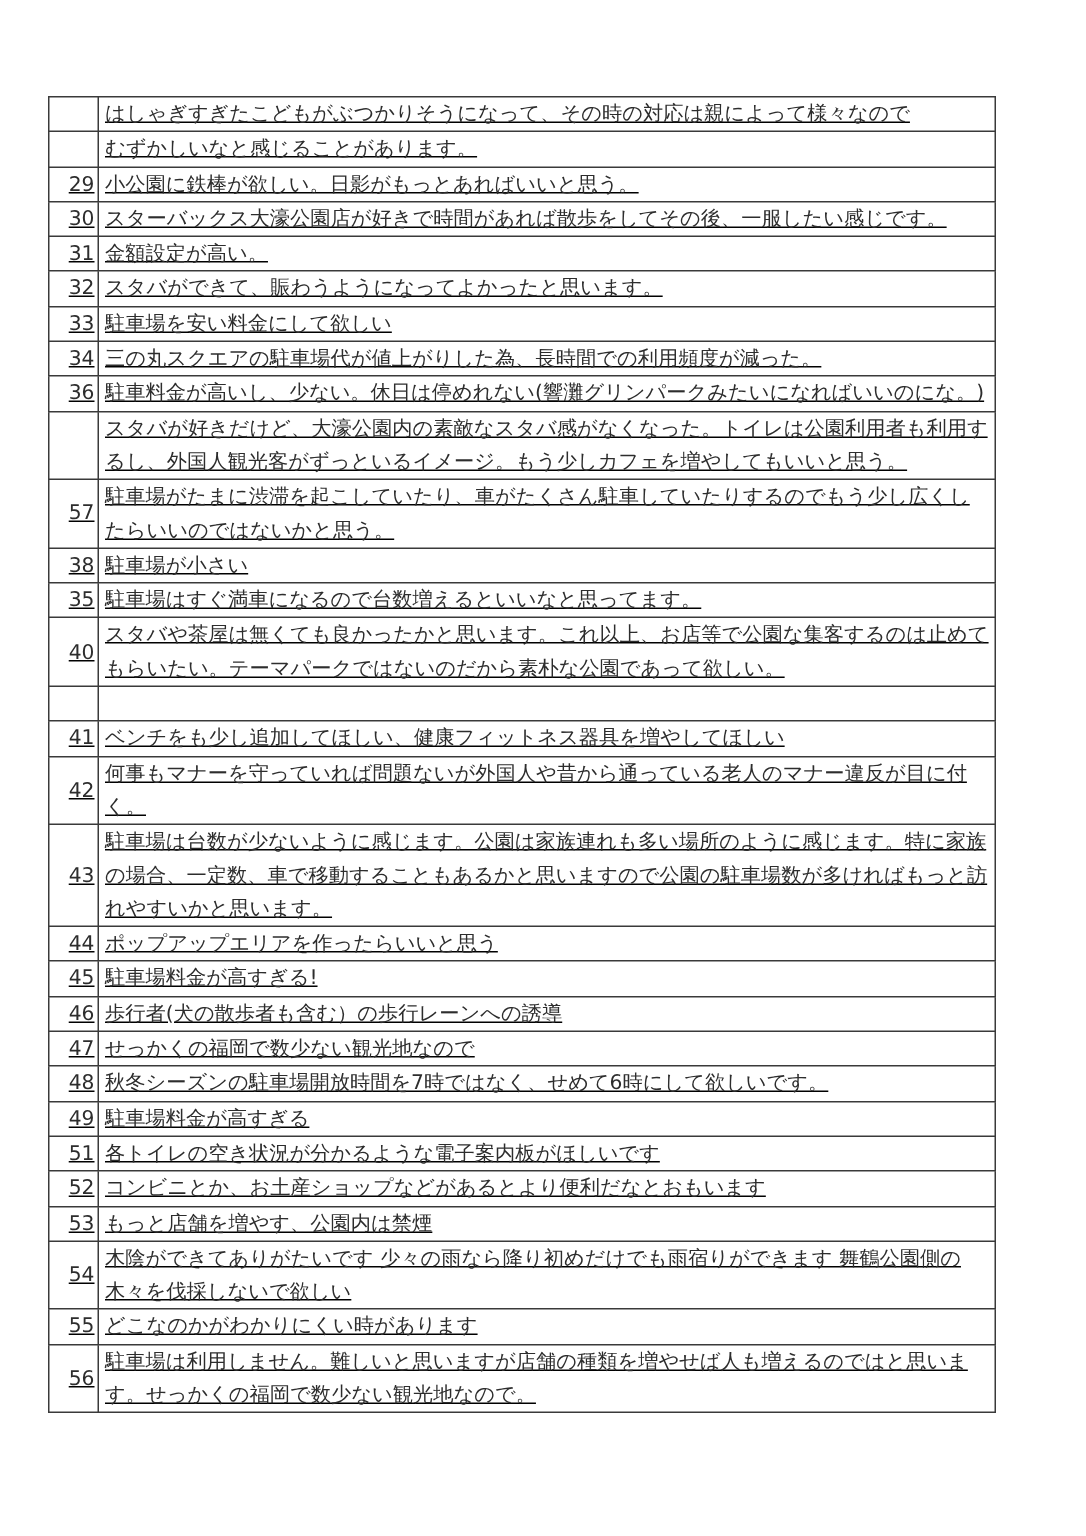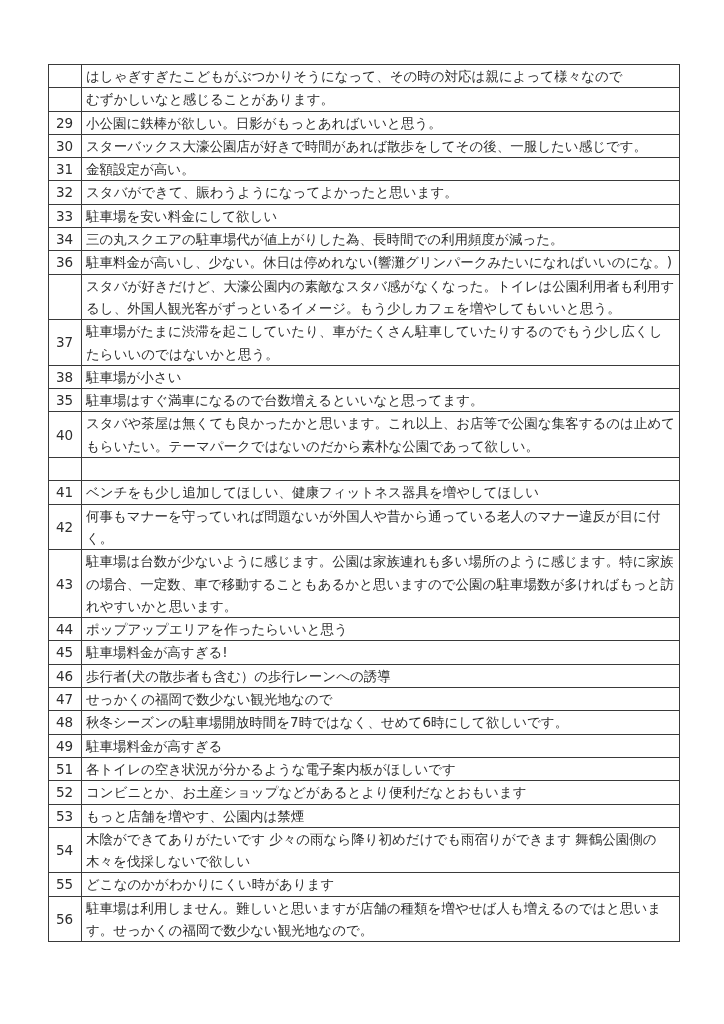--- a/index.html
+++ b/index.html
@@ -10,37 +10,38 @@
   .page {
     position: relative;
     width: 724px;
     height: 1024px;
     background: #ffffff;
     overflow: hidden;
     font-family: "DejaVu Sans", "Liberation Sans", sans-serif;
   }
   table.comments {
     position: absolute;
-    left: 48px;
+    left: 32px;
     top: 64px;
     width: 632px;
     border-collapse: collapse;
     table-layout: fixed;
+    text-decoration: underline;
   }
   table.comments td {
     border: 1.5px solid #3a3a3a;
     font-size: 13.5px;
     line-height: 22.3px;
     color: #2d2d2d;
     height: 22.3px;
     overflow: hidden;
   }
   td.num {
     width: 29px;
-    text-align: center;
+    text-align: right;
     vertical-align: middle;
     padding: 0 2px 0 1px;
   }
   td.txt {
     vertical-align: middle;
     padding: 0 3px 0 4px;
     word-break: break-all;
   }
 </style>
 </head>
@@ -94,21 +95,21 @@
     <td class="num" style="border-color: rgb(58, 58, 58); color: rgb(45, 45, 45);">36</td>
     <td class="txt" style="border-color: rgb(58, 58, 58); color: rgb(45, 45, 45);">駐車料金が高いし、少ない。休日は停めれない(響灘グリンパークみたいになればいいのにな。)</td>
   </tr>
 
   <tr>
     <td class="num" style="border-color: rgb(58, 58, 58); color: rgb(45, 45, 45);"></td>
     <td class="txt" style="border-color: rgb(58, 58, 58); color: rgb(45, 45, 45);">スタバが好きだけど、大濠公園内の素敵なスタバ感がなくなった。トイレは公園利用者も利用するし、外国人観光客がずっといるイメージ。もう少しカフェを増やしてもいいと思う。</td>
   </tr>
 
   <tr>
-    <td class="num" style="border-color: rgb(58, 58, 58); color: rgb(45, 45, 45);">37</td>
+    <td class="num" style="border-color: rgb(58, 58, 58); color: rgb(45, 45, 45);">57</td>
     <td class="txt" style="border-color: rgb(58, 58, 58); color: rgb(45, 45, 45);">駐車場がたまに渋滞を起こしていたり、車がたくさん駐車していたりするのでもう少し広くしたらいいのではないかと思う。</td>
   </tr>
 
   <tr>
     <td class="num" style="border-color: rgb(58, 58, 58); color: rgb(45, 45, 45);">38</td>
     <td class="txt" style="border-color: rgb(58, 58, 58); color: rgb(45, 45, 45);">駐車場が小さい</td>
   </tr>
 
   <tr>
     <td class="num" style="border-color: rgb(58, 58, 58); color: rgb(45, 45, 45);">35</td>

